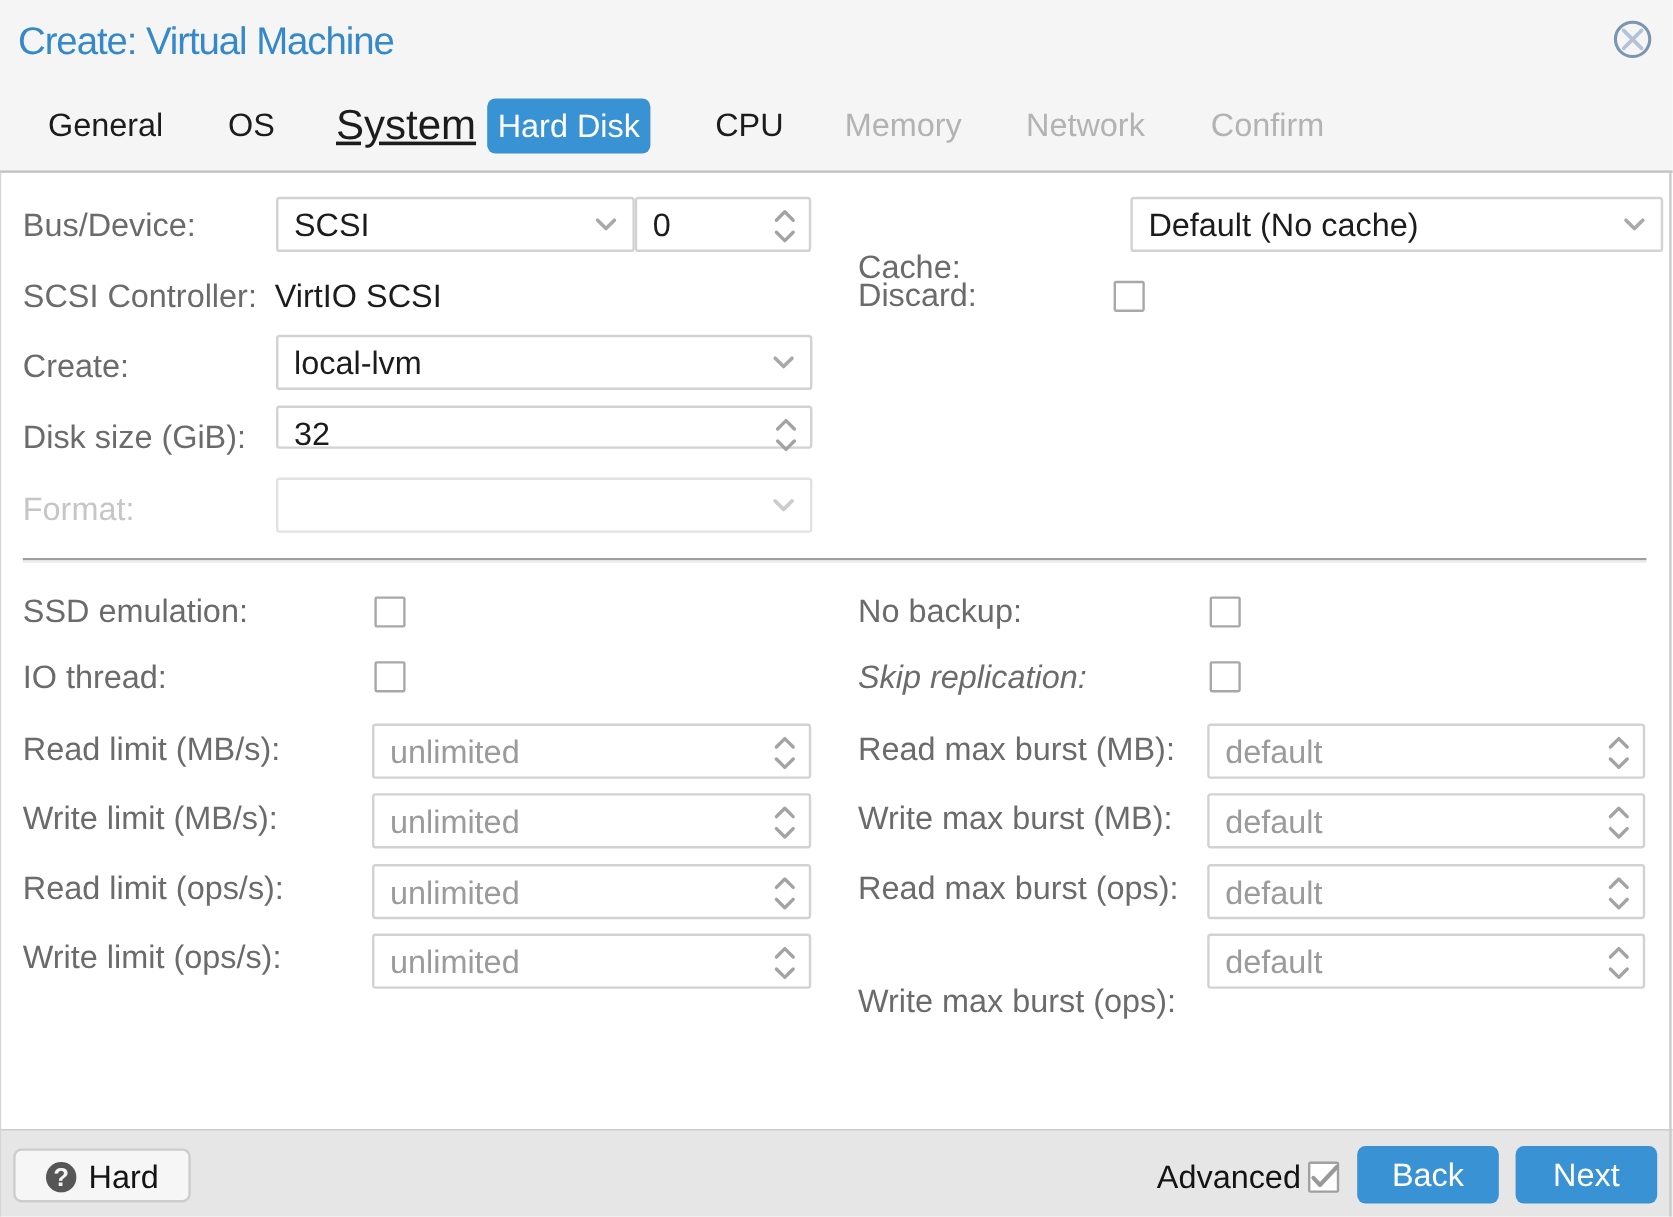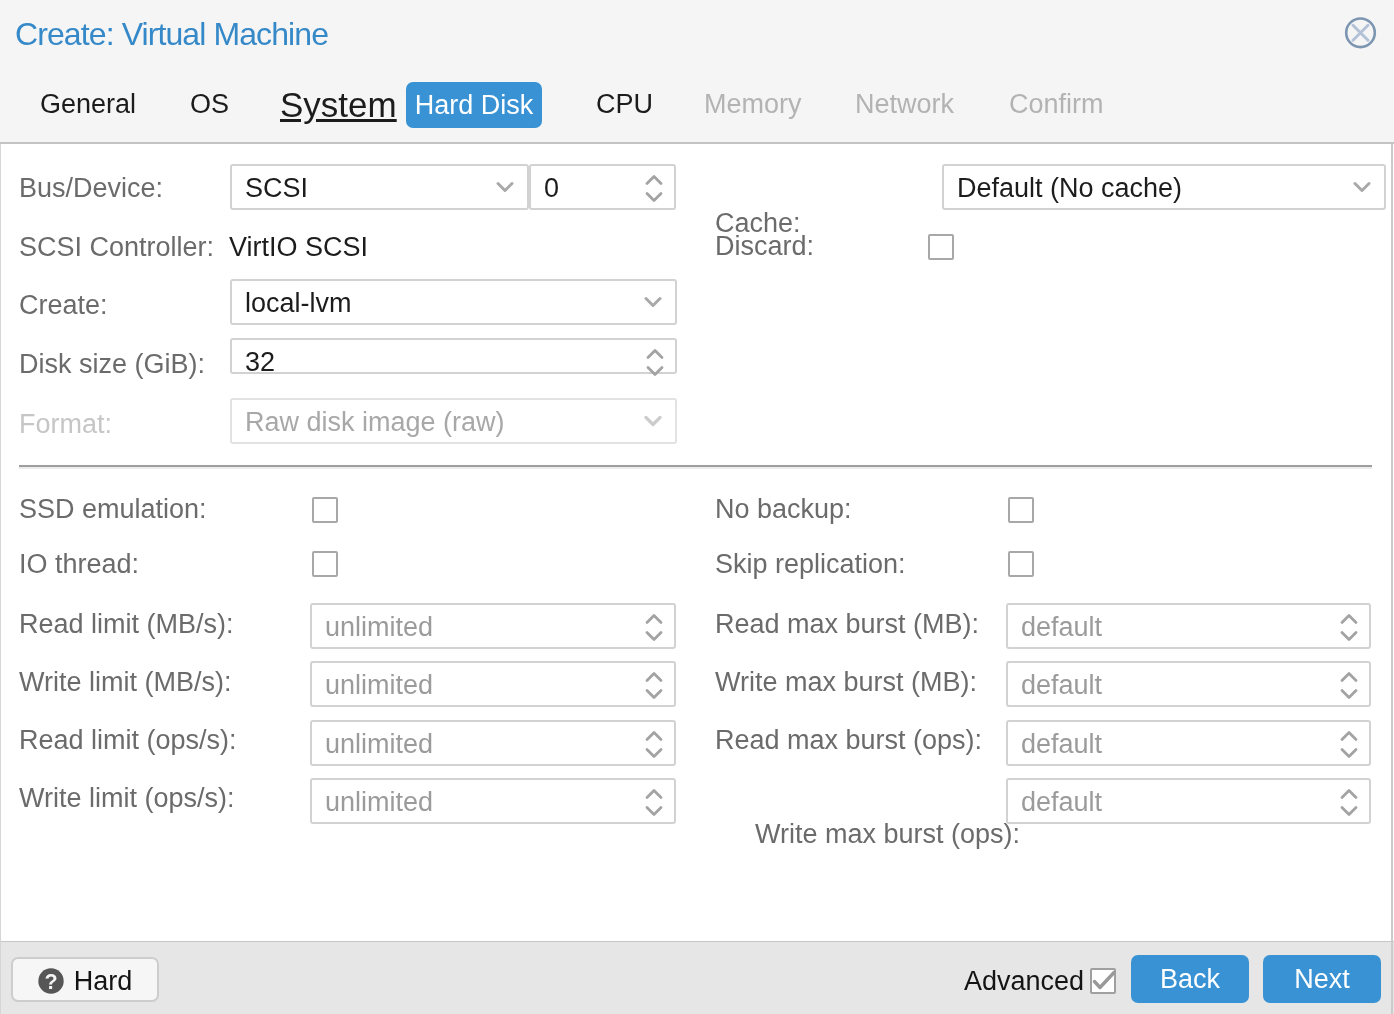--- a/index.html
+++ b/index.html
@@ -66,21 +66,20 @@
 <div class="field" style="left:230px;top:338px;width:447px;height:36px;">
   <div class="txt">32</div>
   <svg class="chev" style="left:414px;top:8px;" width="18" height="29" viewBox="0 0 18 29">
     <path d="M2 9.5 L9 2.5 L16 9.5" stroke="#a3a3a3" stroke-width="2.8" fill="none" stroke-linecap="round" stroke-linejoin="round"></path>
     <path d="M2 19.5 L9 26.5 L16 19.5" stroke="#a3a3a3" stroke-width="2.8" fill="none" stroke-linecap="round" stroke-linejoin="round"></path>
   </svg>
 </div>
 
 <div class="lbl" style="left:19px;top:411px;color:#c6c6c6;">Format:</div>
 <div class="field" style="left:230px;top:398px;width:447px;height:46px;border-color:#e2e2e2;">
-  <div class="txt" style="color:#a8a8a8;">Raw disk image (raw)</div>
   <svg class="chev" style="left:412px;top:15px;" width="18" height="13" viewBox="0 0 18 13">
       <path d="M2 2.5 L9 9.5 L16 2.5" stroke="#cccccc" stroke-width="3.2" fill="none" stroke-linecap="round" stroke-linejoin="round"></path>
     </svg>
 </div>
 
 <div class="lbl" style="left:715px;top:175px;margin-top:35px;">Cache:</div>
 <div class="field" style="left:926px;top:164px;width:444px;height:46px;margin-left:16px;">
   <div class="txt">Default (No cache)</div>
   <svg class="chev" style="left:409px;top:15px;" width="18" height="13" viewBox="0 0 18 13">
       <path d="M2 2.5 L9 9.5 L16 2.5" stroke="#a9a9a9" stroke-width="3" fill="none" stroke-linecap="round" stroke-linejoin="round"></path>
@@ -128,21 +127,21 @@
 <div class="field" style="left:310px;top:778px;width:366px;height:46px;">
   <div class="txt ph">unlimited</div>
   <svg class="chev" style="left:333px;top:8px;" width="18" height="29" viewBox="0 0 18 29">
     <path d="M2 9.5 L9 2.5 L16 9.5" stroke="#a3a3a3" stroke-width="2.8" fill="none" stroke-linecap="round" stroke-linejoin="round"></path>
     <path d="M2 19.5 L9 26.5 L16 19.5" stroke="#a3a3a3" stroke-width="2.8" fill="none" stroke-linecap="round" stroke-linejoin="round"></path>
   </svg>
 </div>
 
 <div class="lbl" style="left:715px;top:496px;">No backup:</div>
 <div class="cb" style="left:1008px;top:497px;"></div>
-<div class="lbl" style="left:715px;top:551px;">Skip replication:</div>
+<div class="lbl" style="left:715px;top:551px;font-style:italic;">Skip replication:</div>
 <div class="cb" style="left:1008px;top:551px;"></div>
 
 <div class="lbl" style="left:715px;top:611px;">Read max burst (MB):</div>
 <div class="field" style="left:1006px;top:603px;width:365px;height:46px;">
   <div class="txt ph">default</div>
   <svg class="chev" style="left:332px;top:8px;" width="18" height="29" viewBox="0 0 18 29">
     <path d="M2 9.5 L9 2.5 L16 9.5" stroke="#a3a3a3" stroke-width="2.8" fill="none" stroke-linecap="round" stroke-linejoin="round"></path>
     <path d="M2 19.5 L9 26.5 L16 19.5" stroke="#a3a3a3" stroke-width="2.8" fill="none" stroke-linecap="round" stroke-linejoin="round"></path>
   </svg>
 </div>
@@ -158,21 +157,21 @@
 
 <div class="lbl" style="left:715px;top:727px;">Read max burst (ops):</div>
 <div class="field" style="left:1006px;top:720px;width:365px;height:46px;">
   <div class="txt ph">default</div>
   <svg class="chev" style="left:332px;top:8px;" width="18" height="29" viewBox="0 0 18 29">
     <path d="M2 9.5 L9 2.5 L16 9.5" stroke="#a3a3a3" stroke-width="2.8" fill="none" stroke-linecap="round" stroke-linejoin="round"></path>
     <path d="M2 19.5 L9 26.5 L16 19.5" stroke="#a3a3a3" stroke-width="2.8" fill="none" stroke-linecap="round" stroke-linejoin="round"></path>
   </svg>
 </div>
 
-<div class="lbl" style="left:715px;top:821px;margin-left:40px;">Write max burst (ops):</div>
+<div class="lbl" style="left:715px;top:821px;">Write max burst (ops):</div>
 <div class="field" style="left:1006px;top:778px;width:365px;height:46px;">
   <div class="txt ph">default</div>
   <svg class="chev" style="left:332px;top:8px;" width="18" height="29" viewBox="0 0 18 29">
     <path d="M2 9.5 L9 2.5 L16 9.5" stroke="#a3a3a3" stroke-width="2.8" fill="none" stroke-linecap="round" stroke-linejoin="round"></path>
     <path d="M2 19.5 L9 26.5 L16 19.5" stroke="#a3a3a3" stroke-width="2.8" fill="none" stroke-linecap="round" stroke-linejoin="round"></path>
   </svg>
 </div>
 
 <div class="abs" style="left:0;top:941px;width:1394px;height:73px;background:#e6e6e6;border-top:1px solid #c6c6c6;box-sizing:border-box;"></div>
 

